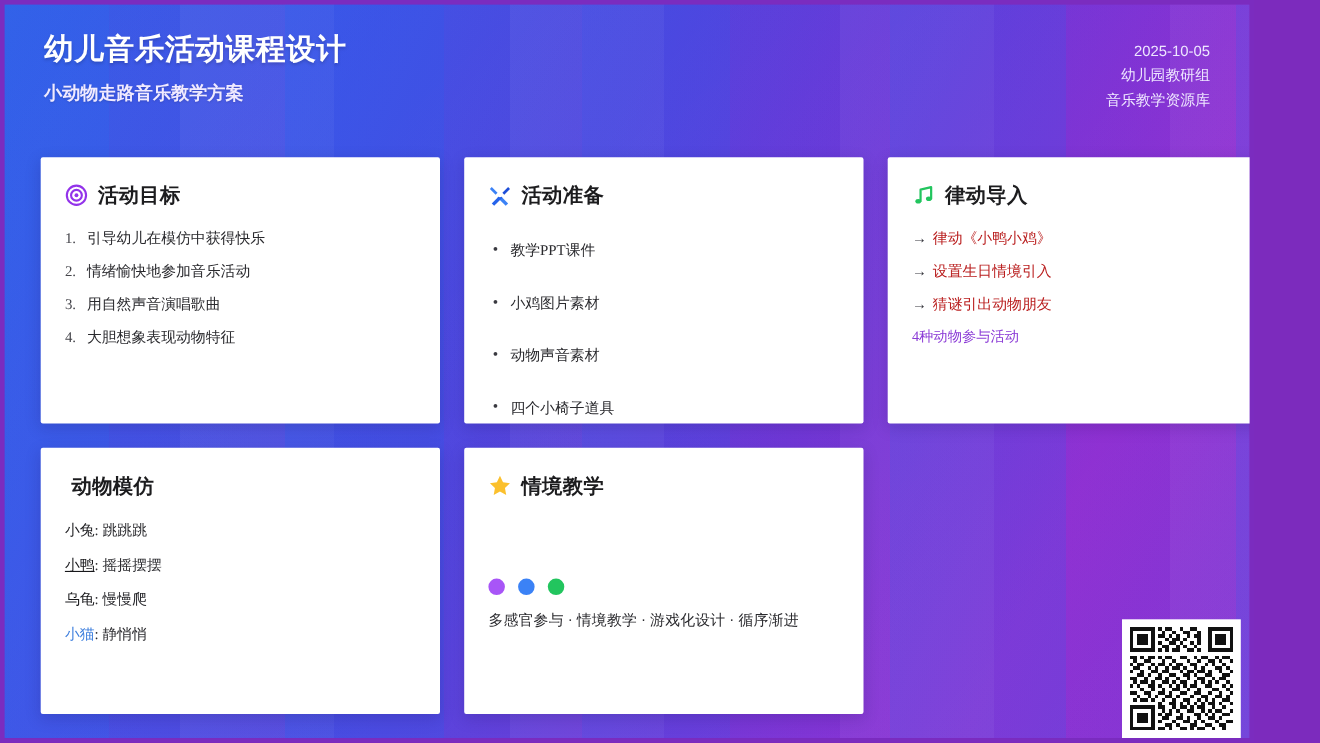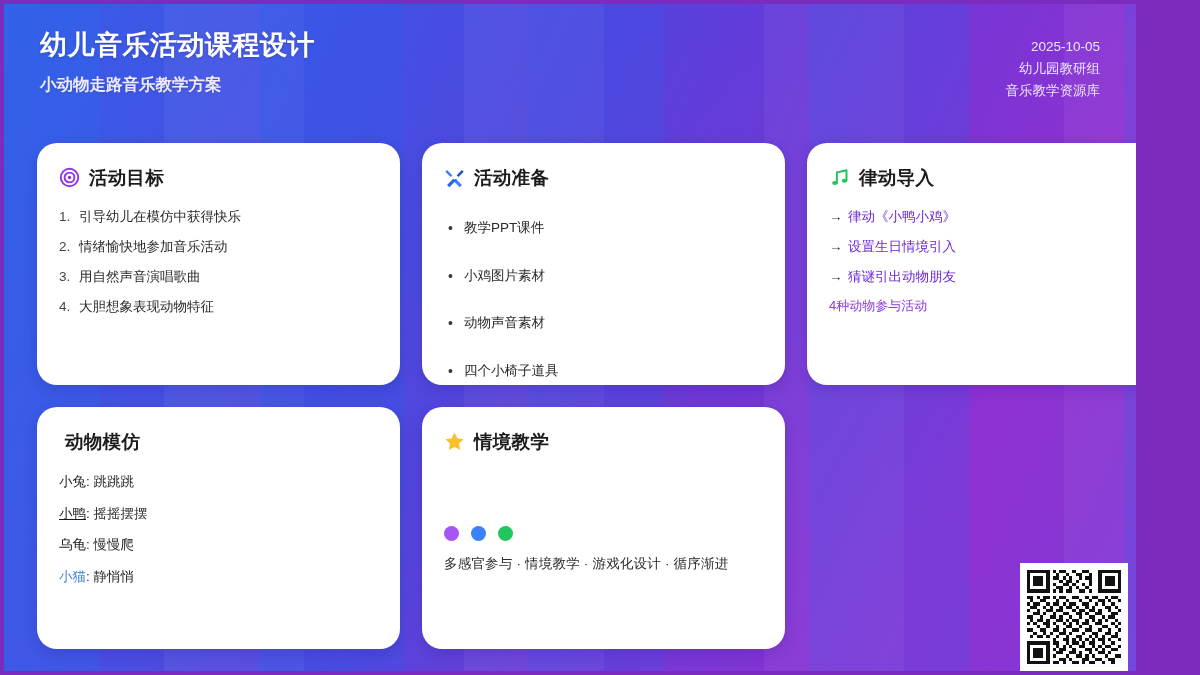--- a/index.html
+++ b/index.html
@@ -65,25 +65,26 @@
     position:absolute; left:33px; top:139px;
     width:1135px;
     display:grid;
     grid-template-columns:repeat(3,363px);
     grid-template-rows:242px 242px;
     gap:22px 22px;
     z-index:2;
   }
   .card {
     background:#ffffff;
-    border-radius:20px;
+    border-radius:2px;
     padding:22px 22px 18px 22px;
     box-shadow:0 4px 14px rgba(25,10,70,0.17);
     overflow:hidden;
     position:relative;
+    font-family:Liberation Serif, serif;
   }
   .card-head {
     display:flex; align-items:center; gap:9px; margin-bottom:17px;
   }
   .card-title {
     font-size:18.5px; font-weight:700; color:#1c1c1e; letter-spacing:.3px;
   }
   .card-title.plain { margin-left:6px; }
   .ico { width:21px; height:21px; flex:none; display:block; }
 
@@ -103,21 +104,21 @@
   ul.prep li {
     font-size:13.5px; color:#2a2a2e; line-height:1.45;
     margin-bottom:10.5px; padding-left:20px; position:relative;margin-top:28px;
   }
   ul.prep li::before {
     content:"•"; position:absolute; left:4px; color:#3a3a40; font-size:14px;
   }
   
   ul.steps { list-style:none; }
   ul.steps li {
-    font-size:13.5px; color:#6d28d9; line-height:1.45;
+    font-size:13.5px; color:#b91c1c; line-height:1.45;
     margin-bottom:10.5px; padding-left:19px; position:relative;
   }
   ul.steps li::before {
     content:"→"; position:absolute; left:0; color:#33333a; font-size:13.5px;
   }
   .note-purple {
     font-size:13px; color:#8b3bd6; margin-top:2px;
   }
 
   

